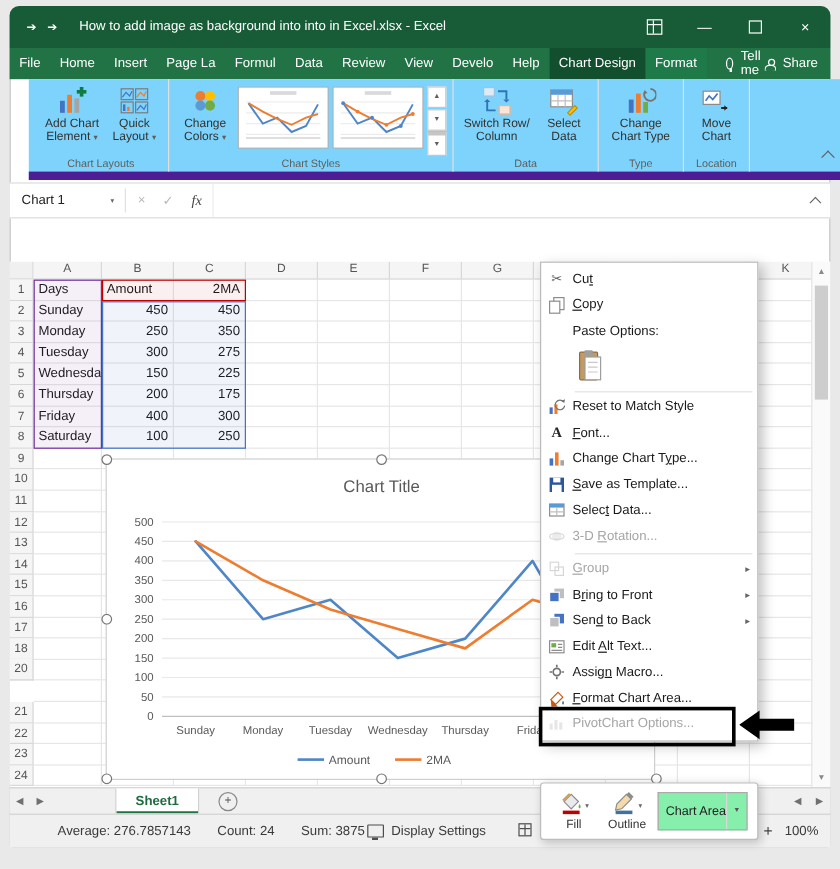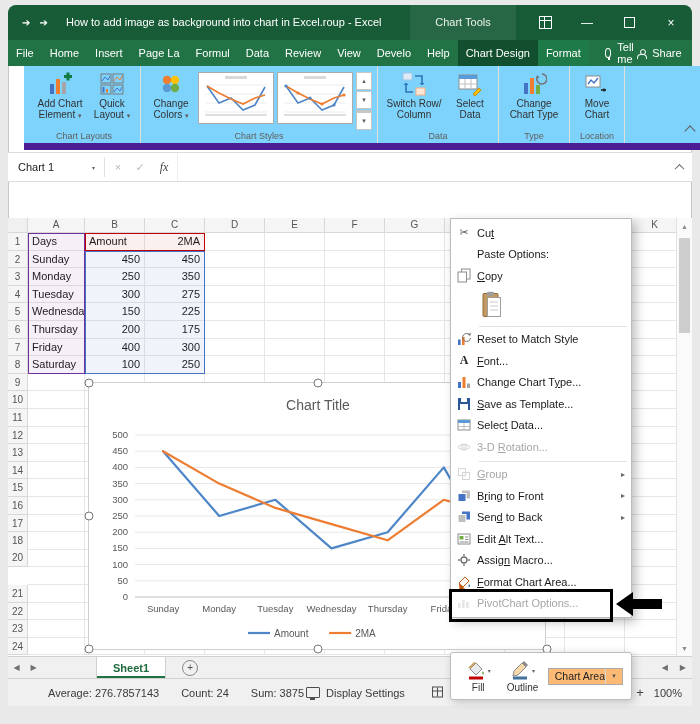--- a/index.html
+++ b/index.html
@@ -103,21 +103,21 @@
 
   
   .annobox{position:absolute;left:449px;top:589px;width:158px;height:27px;border:3px solid #000;z-index:30;pointer-events:none}
   .annoarrow{position:absolute;left:616px;top:589px;z-index:31}
 
   
   .minibar{position:absolute;left:450px;top:652px;width:182px;height:48px;background:#FFF;border:1px solid #BDBDBD;border-radius:3px;box-shadow:2px 2px 8px rgba(0,0,0,.2);z-index:40;display:flex;align-items:center;gap:6px;padding:3px 8px;box-sizing:border-box}
   .mb-btn{display:flex;flex-direction:column;align-items:center;font-size:10px;color:#333;width:42px}
   .mb-iconrow{display:flex;align-items:center;gap:2px}
   .mb-caret{font-size:6px;color:#666}
-  .mb-combo{flex:1;height:17px;border:1px solid #ABABAB;display:flex;align-items:center;box-sizing:border-box;background:#fdba74}
+  .mb-combo{flex:1;height:32px;border:1px solid #ABABAB;display:flex;align-items:center;box-sizing:border-box;background:#86efac}
   .mb-combo-val{flex:1;padding-left:6px;font-size:10.5px;color:#222;white-space:nowrap}
   .mb-combo-caret{width:16px;height:100%;border-left:1px solid #D8D8D8;display:flex;align-items:center;justify-content:center;font-size:6px;color:#555}
 
   
   .tabrow{position:absolute;left:8px;top:656px;width:684px;height:22px;background:#F0F0F0;border-top:1px solid #D0D0D0;display:flex;align-items:center;box-sizing:border-box;z-index:3}
   .tr-nav{width:17px;text-align:center;font-size:8px;color:#707070}
   .sheettab{margin-left:54px;padding:0 16px;height:100%;display:flex;align-items:center;background:#FFF;border-left:1px solid #D0D0D0;border-right:1px solid #D0D0D0;font-size:11px;font-weight:bold;color:#1E6B40;box-shadow:inset 0 -2px 0 #217346;box-sizing:border-box}
   .newsheet{margin-left:16px;width:14px;height:14px;border:1px solid #8A8A8A;border-radius:50%;display:flex;align-items:center;justify-content:center;color:#555;font-size:10px;line-height:1}
   .hsarrows{position:absolute;right:6px;display:flex;gap:12px;font-size:8px;color:#707070}
 
@@ -136,22 +136,21 @@
 <body>
 
 <div class="screen">
   <div class="window"></div>
 
   <div class="titlebar">
     <span class="qat">
       <span>➔</span>
       <span>➔</span>
     </span>
-    <span class="wtitle">How to add image as background into chart in Excel.roup - Excel</span>
-    <span class="ctxtools">Chart Tools</span>
+    <span class="wtitle">How to add image as background into into in Excel.xlsx - Excel</span>
     <span class="wbtns">
       <span class="wbtn">
           <span class="grid-ic"></span>
         </span>
       <span class="wbtn">—</span>
       <span class="wbtn">
           <span class="maxbox"></span>
         </span>
       <span class="wbtn close">×</span>
     </span>
@@ -721,31 +720,31 @@
       <span class="vs-btn vs-down">▼</span>
     </div>
   </div>
 
   <div id="ctxmenu" class="ctxmenu">
       <div class="mi">
         <span class="mic" style="color: rgb(89, 89, 89);">✂</span>
         <span class="mlabel">Cu<u>t</u></span>
       </div>
       <div class="mi">
-        <span class="mic"></span>
-        <span class="mlabel">Paste Options:</span>
-      </div>
-      <div class="mi">
         <span class="mic">
           <svg width="14" height="15" viewBox="0 0 14 15">
             <rect x="4.5" y="1" width="8.5" height="10" fill="#FFF" stroke="#8C8C8C"></rect>
             <rect x="1" y="4" width="8.5" height="10" fill="#FFF" stroke="#8C8C8C"></rect>
           </svg>
         </span>
         <span class="mlabel"><u>C</u>opy</span>
+      </div>
+      <div class="mi">
+        <span class="mic"></span>
+        <span class="mlabel">Paste Options:</span>
       </div>
       <div class="mpasterow">
         <span class="mic">
           <svg width="22" height="27" viewBox="0 0 22 27">
             <rect x="2" y="2.5" width="15" height="23" rx="1" fill="#C29A62" stroke="#8F6B3E"></rect>
             <rect x="6" y="0.8" width="7" height="4" rx="1" fill="#9E9E9E"></rect>
             <rect x="6.5" y="6.5" width="13" height="19" fill="#FFF" stroke="#9E9E9E"></rect>
             <line x1="9" y1="11" x2="17" y2="11" stroke="#C9C9C9"></line>
             <line x1="9" y1="15" x2="17" y2="15" stroke="#C9C9C9"></line>
             <line x1="9" y1="19" x2="17" y2="19" stroke="#C9C9C9"></line>

